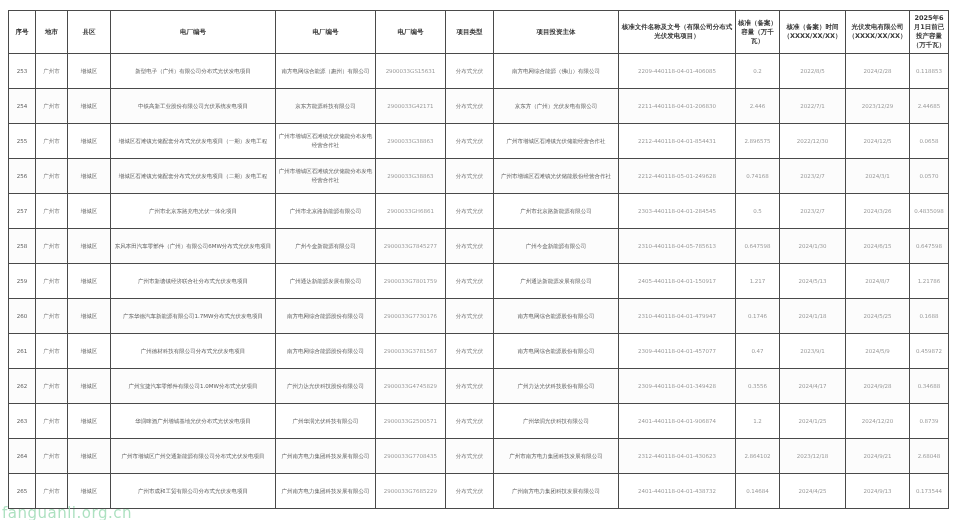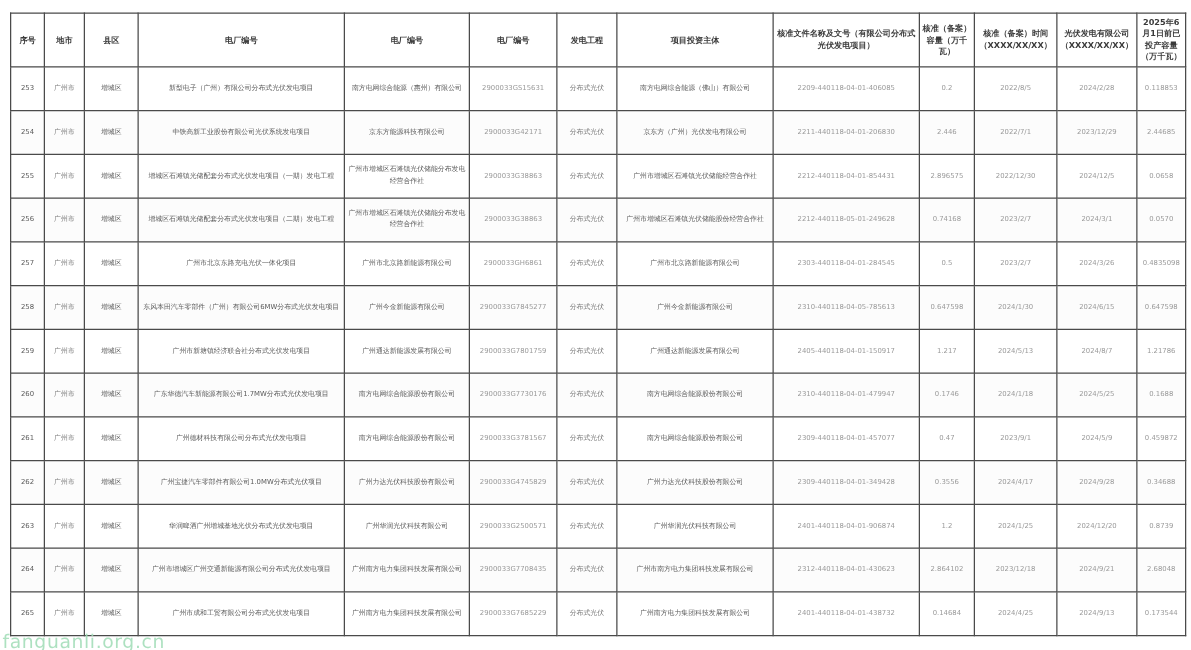--- a/index.html
+++ b/index.html
@@ -83,21 +83,21 @@
       <col style="width:39px">
     </colgroup>
     <thead>
       <tr>
         <th>序号</th>
         <th>地市</th>
         <th>县区</th>
         <th>电厂编号</th>
         <th>电厂编号</th>
         <th>电厂编号</th>
-        <th>发电工程</th>
+        <th>项目类型</th>
         <th>项目投资主体</th>
         <th>核准文件名称及文号（有限公司分布式光伏发电项目）</th>
         <th>核准（备案）容量（万千瓦）</th>
         <th>核准（备案）时间（XXXX/XX/XX）</th>
         <th>光伏发电有限公司（XXXX/XX/XX）</th>
         <th>2025年6月1日前已投产容量（万千瓦）</th>
       </tr>
     </thead>
     <tbody id="table-body">
     <tr>

